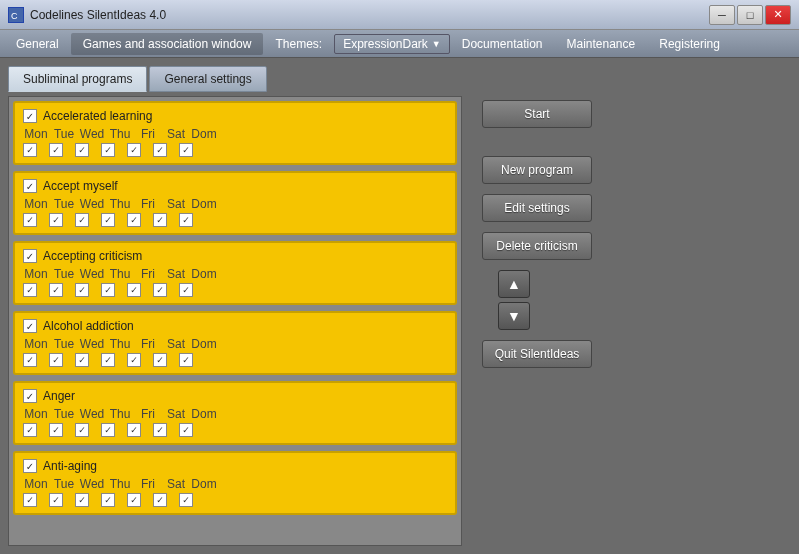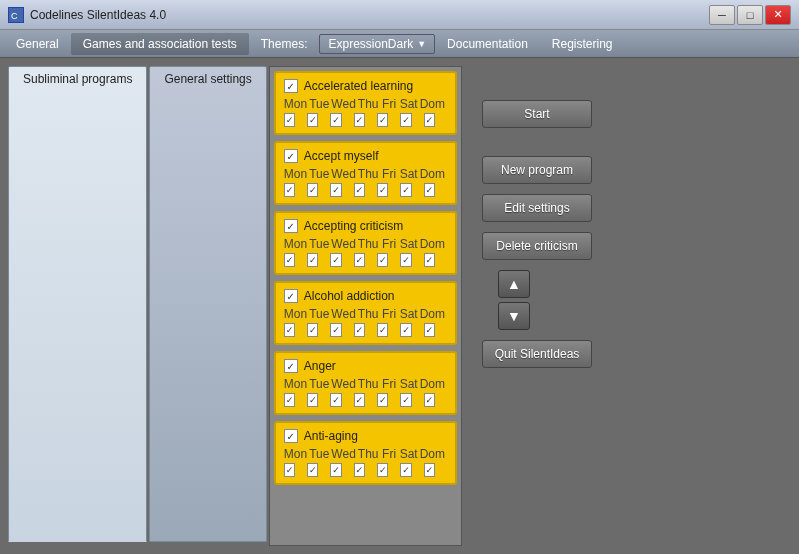--- a/index.html
+++ b/index.html
@@ -92,20 +92,21 @@
       display: flex;
       height: calc(554px - 58px);
       background: #6b6b6b;
     }
 
     
     .left-panel {
       width: 470px;
       padding: 8px;
       display: flex;
+      flex-direction: column;
     }
 
     
     .tabs {
       display: flex;
       margin-bottom: 4px;
     }
     .tab {
       padding: 5px 14px;
       background: linear-gradient(to bottom, #c0c8d8, #9aa8b8);
@@ -245,27 +246,28 @@
   <span class="titlebar-title">Codelines SilentIdeas 4.0</span>
   <div class="titlebar-buttons">
     <div class="titlebar-btn">─</div>
     <div class="titlebar-btn">□</div>
     <div class="titlebar-btn close">✕</div>
   </div>
 </div>
 
 <div class="menubar">
   <div class="menu-item">General</div>
-  <div class="menu-item active">Games and association tests</div>
+  <div class="menu-item active">Games and association window</div>
   <div class="menu-item">Themes:</div>
   <div class="theme-selector">
     <span>ExpressionDark</span>
     <span class="arrow">▼</span>
   </div>
   <div class="menu-item">Documentation</div>
+  <div class="menu-item">Maintenance</div>
   <div class="menu-item">Registering</div>
 </div>
 
 <div class="main-container">
 
   <div class="left-panel">
 
     <div class="tabs">
       <div class="tab active">Subliminal programs</div>
       <div class="tab">General settings</div>

